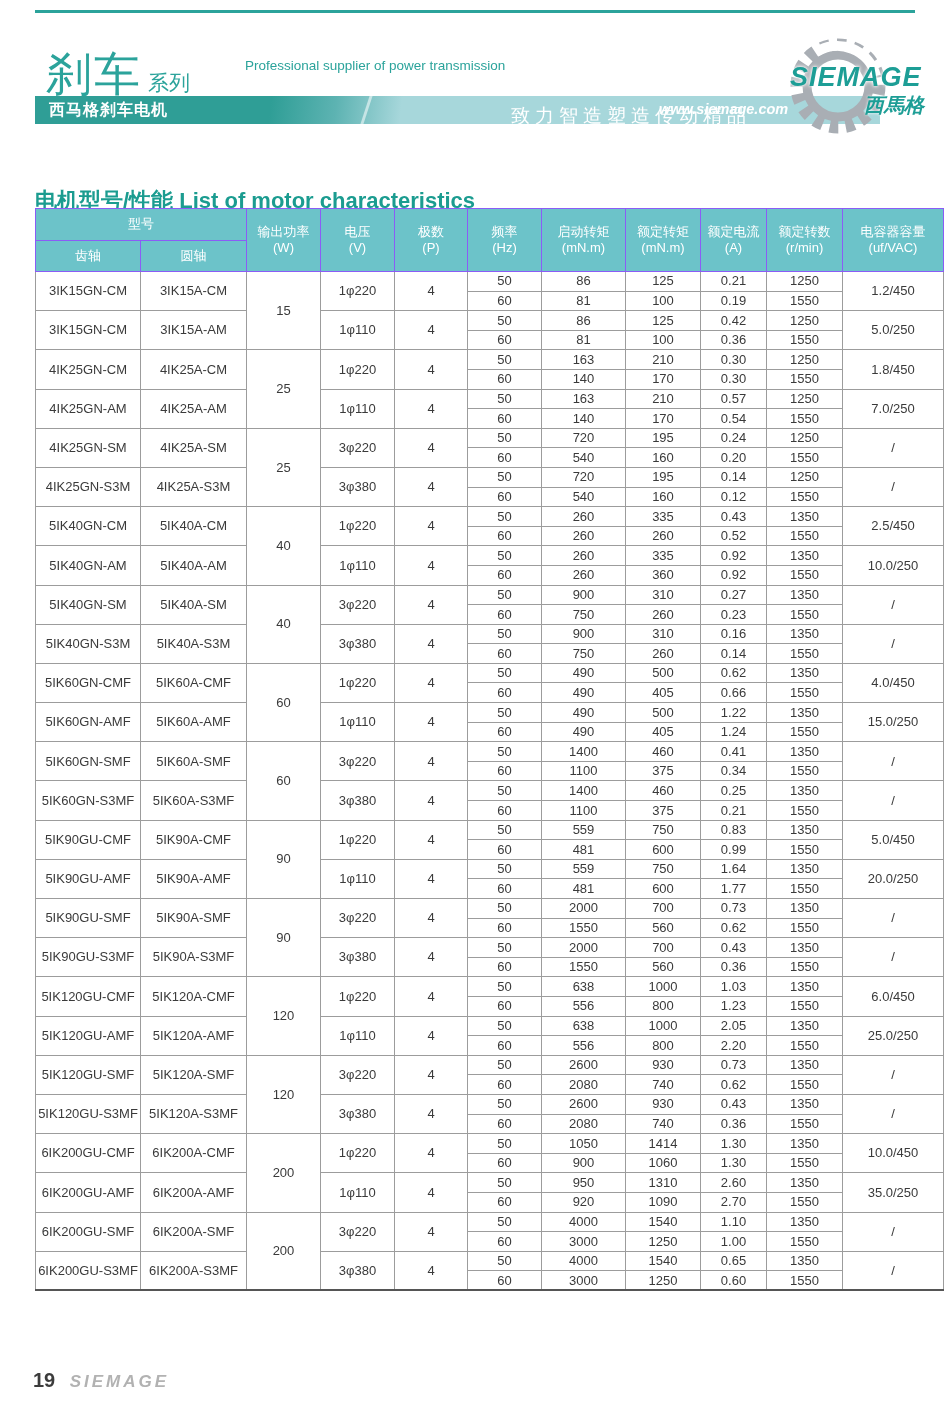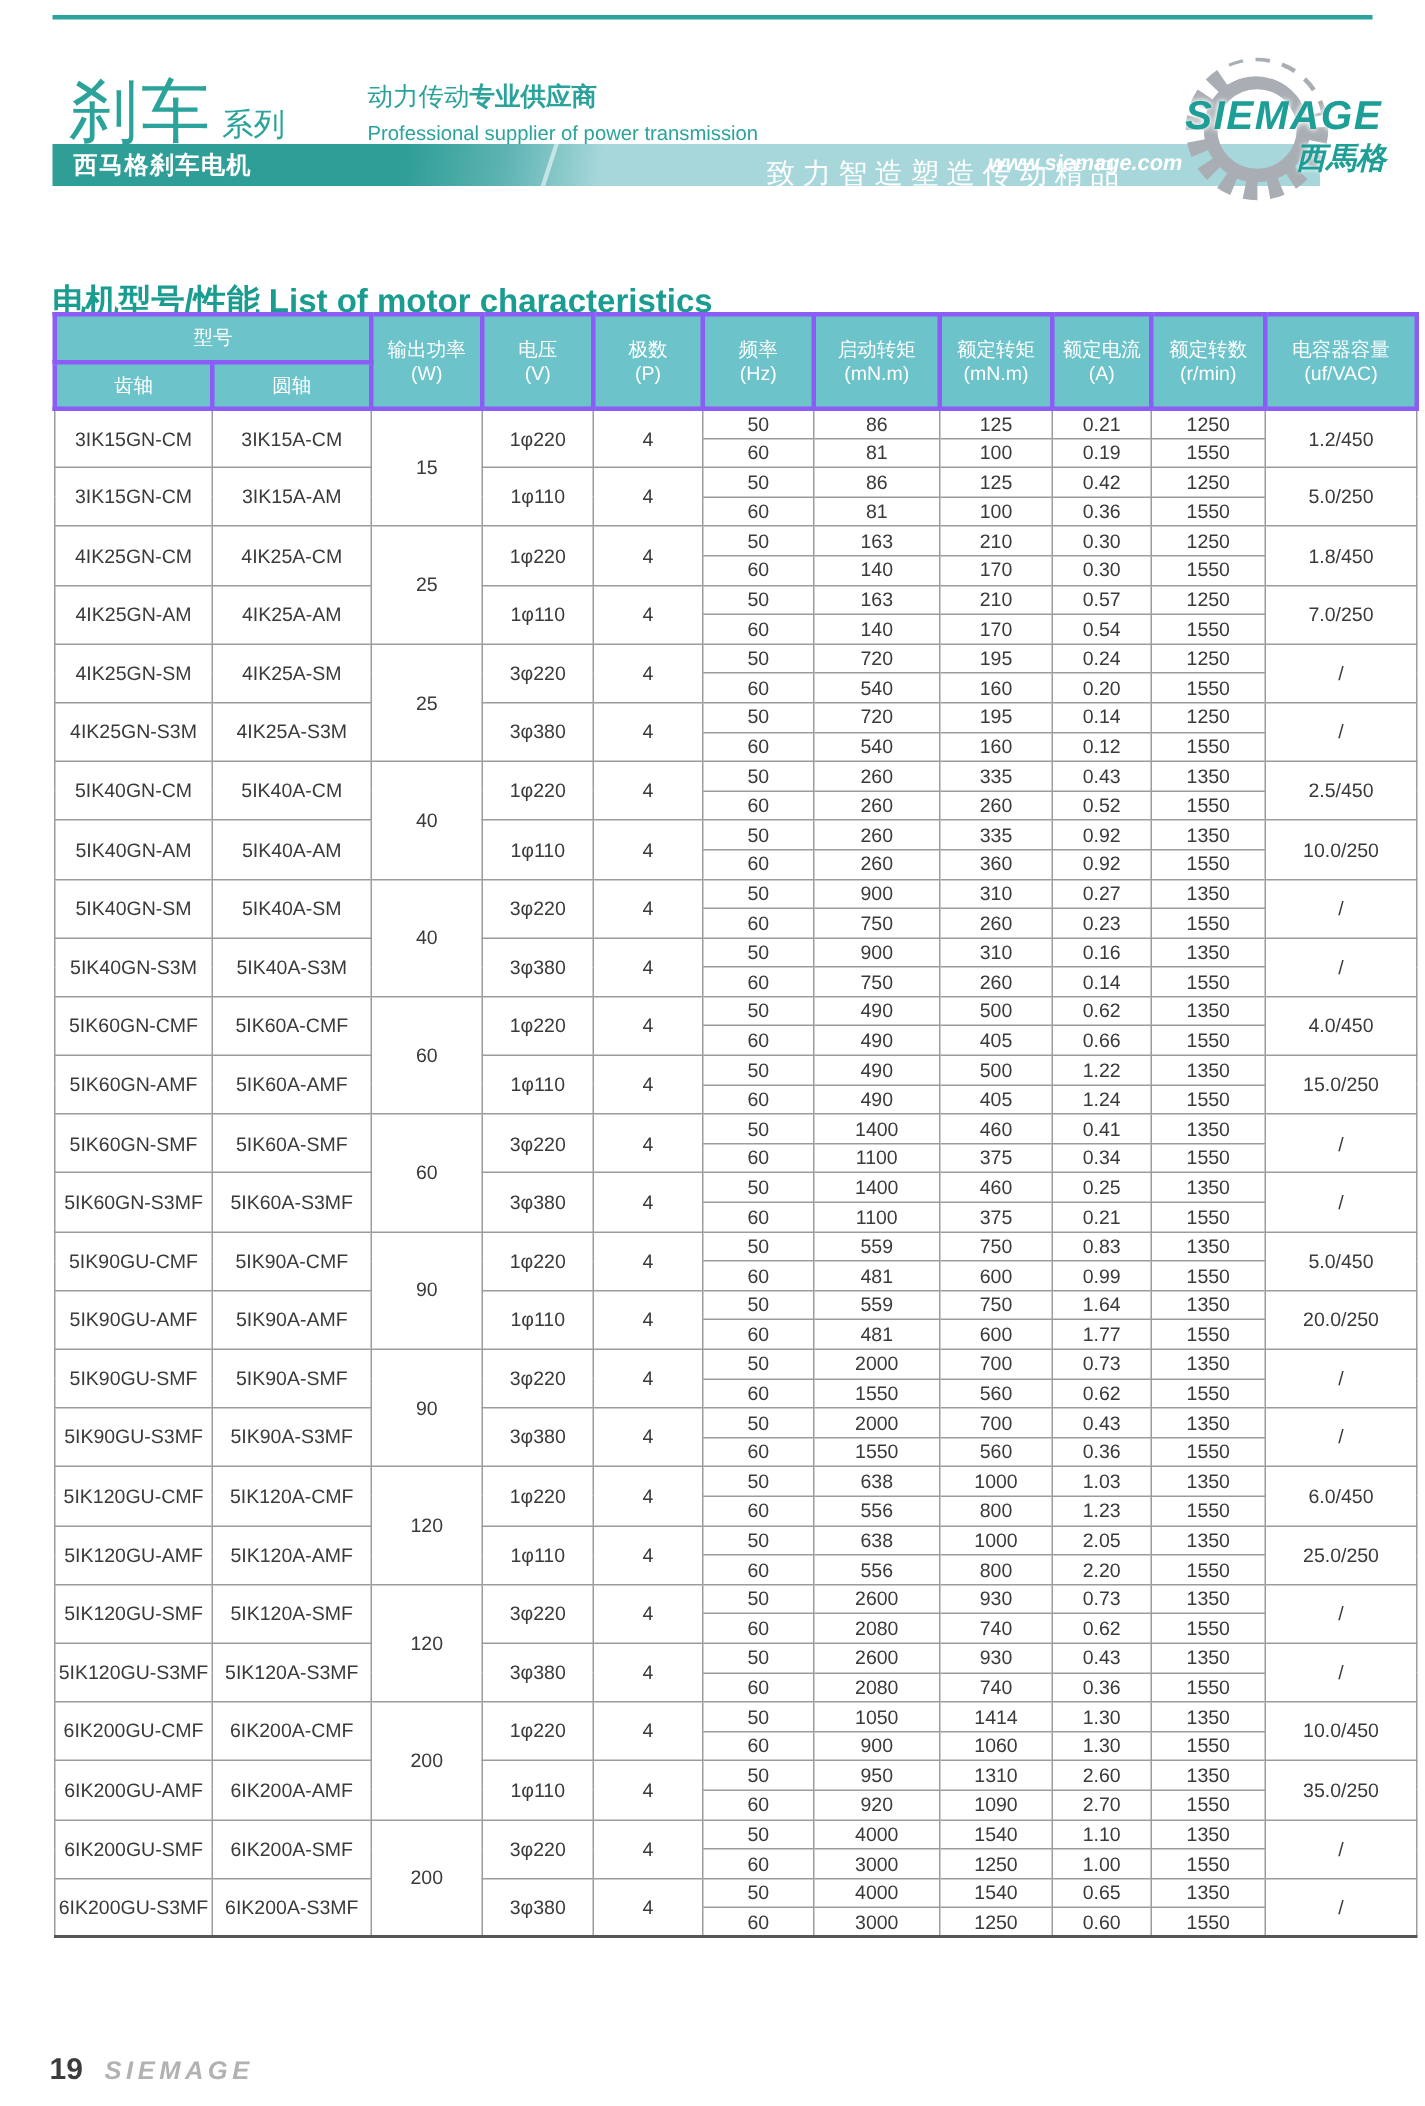--- a/index.html
+++ b/index.html
@@ -51,21 +51,21 @@
   .section-title { position:absolute; left:35px; top:160px; font-size:22px; font-weight:bold; color:#1b9c90;margin-top:26px; }
 
   
   #motor-table {
     position:absolute; left:35px; top:208px; width:908px;
     border-collapse:collapse; table-layout:fixed;
     border:1px solid #6b6b6b; border-bottom:2px solid #555;
   }
   #motor-table th {
     background:#6cc3c9; color:#fff; font-weight:normal;
-    border:3px solid #8b5cf6; font-size:13px; line-height:1.25; padding:0 0;
+    border:1px solid #8b5cf6; font-size:13px; line-height:1.25; padding:0 0;
     text-align:center;
   }
   .h-model { height:32px; }
   .h-sub   { height:31px; }
   #motor-table td {
     border:1px solid #9c9c9c; text-align:center; font-size:13px; color:#3a3a3a;
     height:19.6px; padding:0 2px; line-height:1.05; background:#fff;
   }
   tr.model-start td { border-top-color:#828282; }
   td.c-model { font-size:12.5px; }
@@ -79,21 +79,20 @@
 </head>
 <body>
 
 <div class="top-rule"></div>
 
 <div class="brand">
   <span class="brand-big">刹车</span><span class="brand-small">系列</span>
 </div>
 
 <div class="supplier">
-  <div class="supplier-cn"><span>动力传动</span><b>专业供应商</b></div>
   <div class="supplier-en">Professional supplier of power transmission</div>
 </div>
 
 <div class="banner">
   <span class="banner-left">西马格刹车电机</span>
   <span class="banner-slogan">致力智造塑造传动精品</span>
   <span class="banner-url">www.siemage.com</span>
 </div>
 
 <div class="logo">

